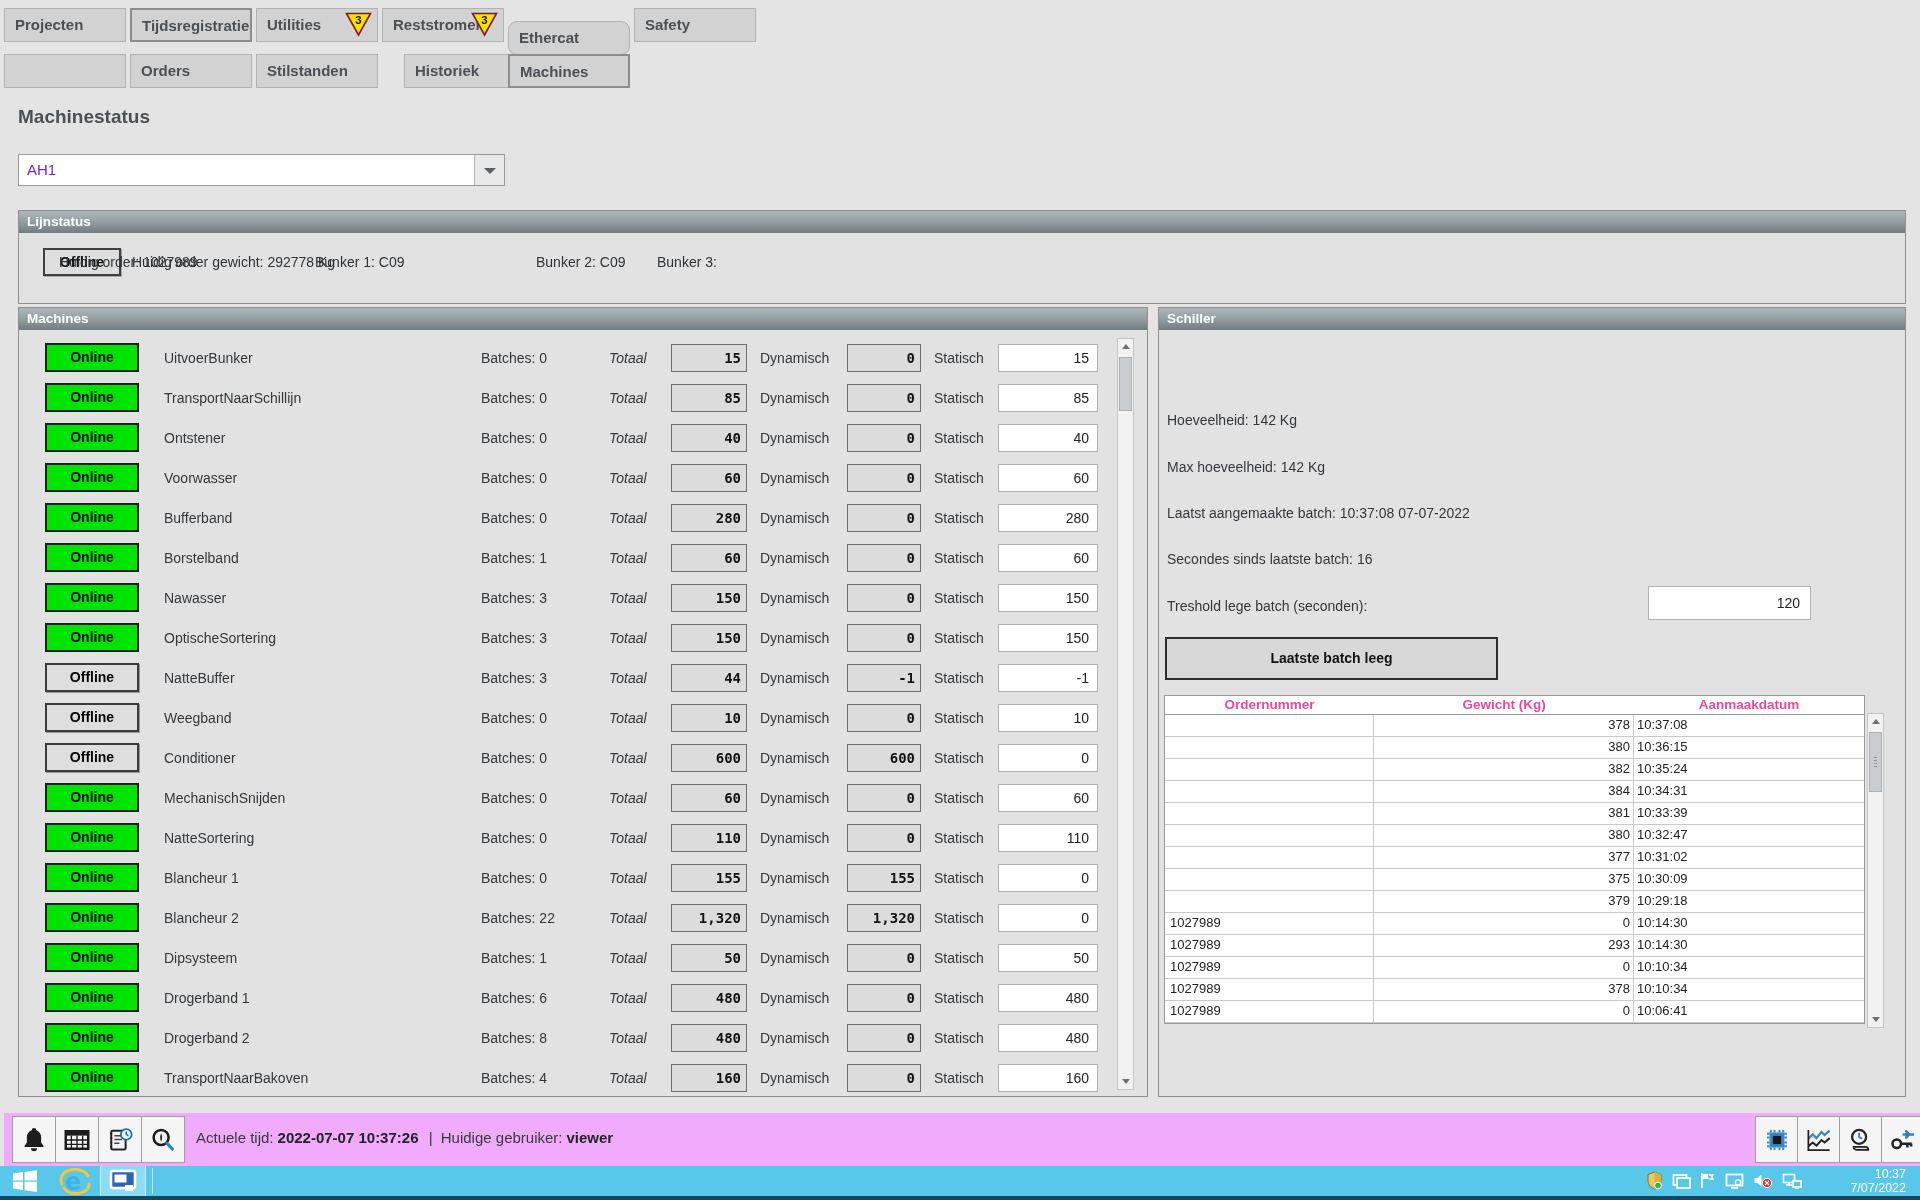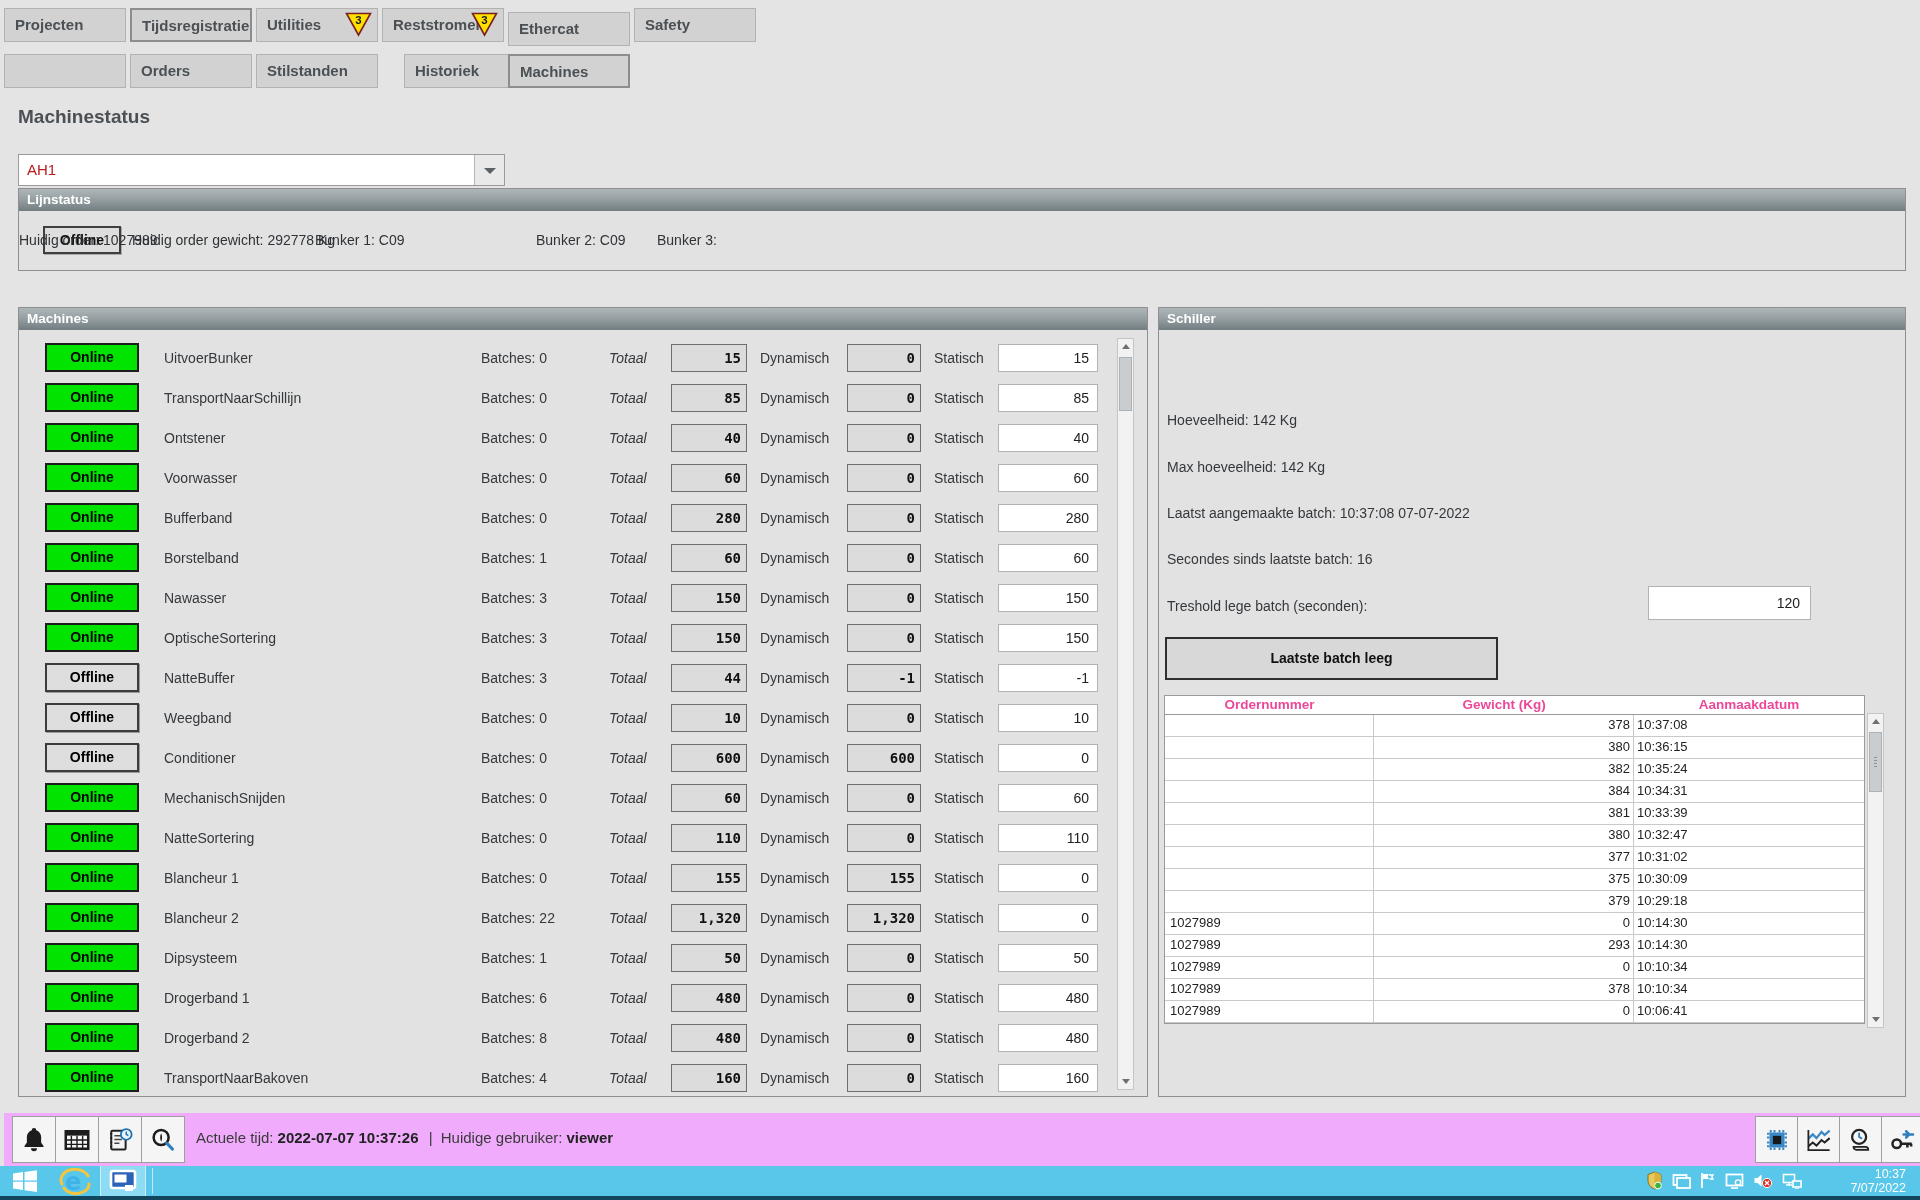--- a/index.html
+++ b/index.html
@@ -14,33 +14,33 @@
   .tab.selected{border:2px solid #8d8d8d;}
   .tab .tab-badge{position:absolute;right:5px;top:3px;display:none;}
   .tab.has-badge .tab-badge{display:block;}
 
   
   .page-title{position:absolute;left:18px;top:106px;font-size:19px;font-weight:700;color:#4b5055;}
 
   
   .dropdown{position:absolute;left:18px;top:154px;width:487px;height:32px;background:#fff;
             border:1px solid #9a9a9a;box-sizing:border-box;}
-  .dropdown .dd-value{position:absolute;left:8px;top:0;line-height:30px;font-size:15px;color:#b91c1c;}
+  .dropdown .dd-value{position:absolute;left:8px;top:0;line-height:30px;font-size:15px;color:#6d28d9;}
   .dropdown .dd-btn{position:absolute;right:0;top:0;width:30px;height:30px;background:#e9e9e9;
                     border-left:1px solid #b5b5b5;box-sizing:border-box;}
   .dd-arrow{position:absolute;left:9px;top:13px;width:0;height:0;
             border-left:6px solid transparent;border-right:6px solid transparent;border-top:6px solid #5a6064;}
 
   
   .panel{position:absolute;border:1px solid #8f8f8f;box-sizing:border-box;background:#e2e2e2;}
   .panel-header{position:absolute;left:0;top:0;right:0;height:22px;
                 background:linear-gradient(180deg,#aeb6b9 0%,#97a1a4 45%,#727d81 100%);
                 color:#fff;font-weight:700;font-size:13.5px;line-height:22px;padding-left:8px;box-sizing:border-box;}
 
-  #lijnstatus{left:18px;top:188px;width:1888px;height:83px;}
+  #lijnstatus{left:18px;top:210px;width:1888px;height:94px;padding-left:40px;}
   .lijn-status-btn{position:absolute;left:24px;top:37px;width:78px;height:28px;background:#dedede;
                    border:2px solid #3f3f3f;box-sizing:border-box;text-align:center;font-weight:700;
                    font-size:14px;line-height:24px;color:#111;box-shadow:1px 1px 0 #aaa;}
   .lijn-item{position:absolute;top:43px;font-size:14px;color:#2f3337;}
   .lijn-item:nth-of-type(2){left:113px;} .lijn-item:nth-of-type(3){left:296px;}
   .lijn-item:nth-of-type(4){left:517px;} .lijn-item:nth-of-type(5){left:638px;}
   .lijn-item:nth-of-type(6){left:771px;}
 
   #machines-panel{left:18px;top:307px;width:1130px;height:790px;overflow:hidden;}
   .mrow{position:absolute;left:0;width:1095px;height:40px;}
@@ -144,21 +144,21 @@
   </div>
       <div class="tab has-badge" style="left: 382px; top: 8px;">
     <span class="tab-label">Reststromen</span>
     <span class="tab-badge">
       <svg width="27" height="25" viewBox="0 0 27 25">
         <polygon points="1.5,1.5 25.5,1.5 13.5,23" fill="#ffe100" stroke="#7a1f1f" stroke-width="1.6"></polygon>
         <text class="badge-num" x="13.5" y="12" text-anchor="middle" font-size="11.5" font-weight="bold" fill="#1a1a1a">3</text>
       </svg>
     </span>
   </div>
-      <div class="tab" style="left: 508px; top: 12px;">
+      <div class="tab" style="left: 508px; top: 21px; border-radius: 9px;">
     <span class="tab-label">Ethercat</span>
     
   </div>
       <div class="tab" style="left: 634px; top: 8px;">
     <span class="tab-label">Safety</span>
     
   </div>
       <div class="tab" style="left: 4px; top: 54px;">
     <span class="tab-label"></span>
     

